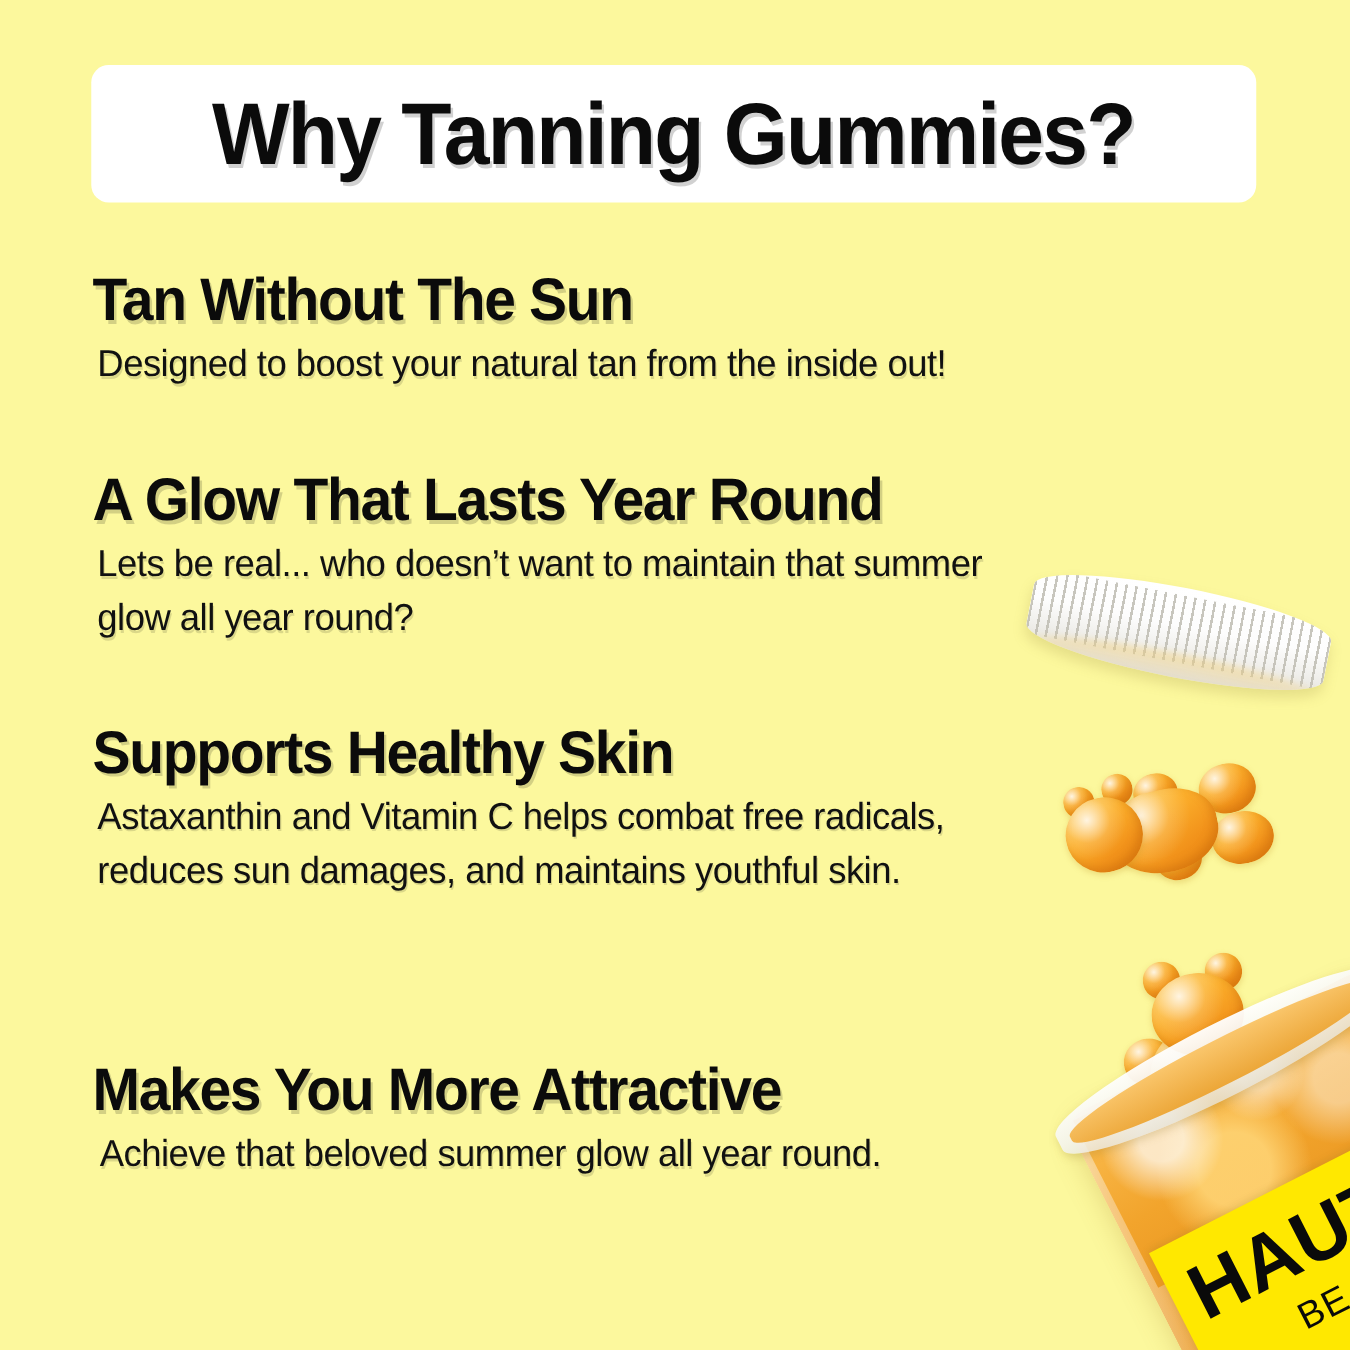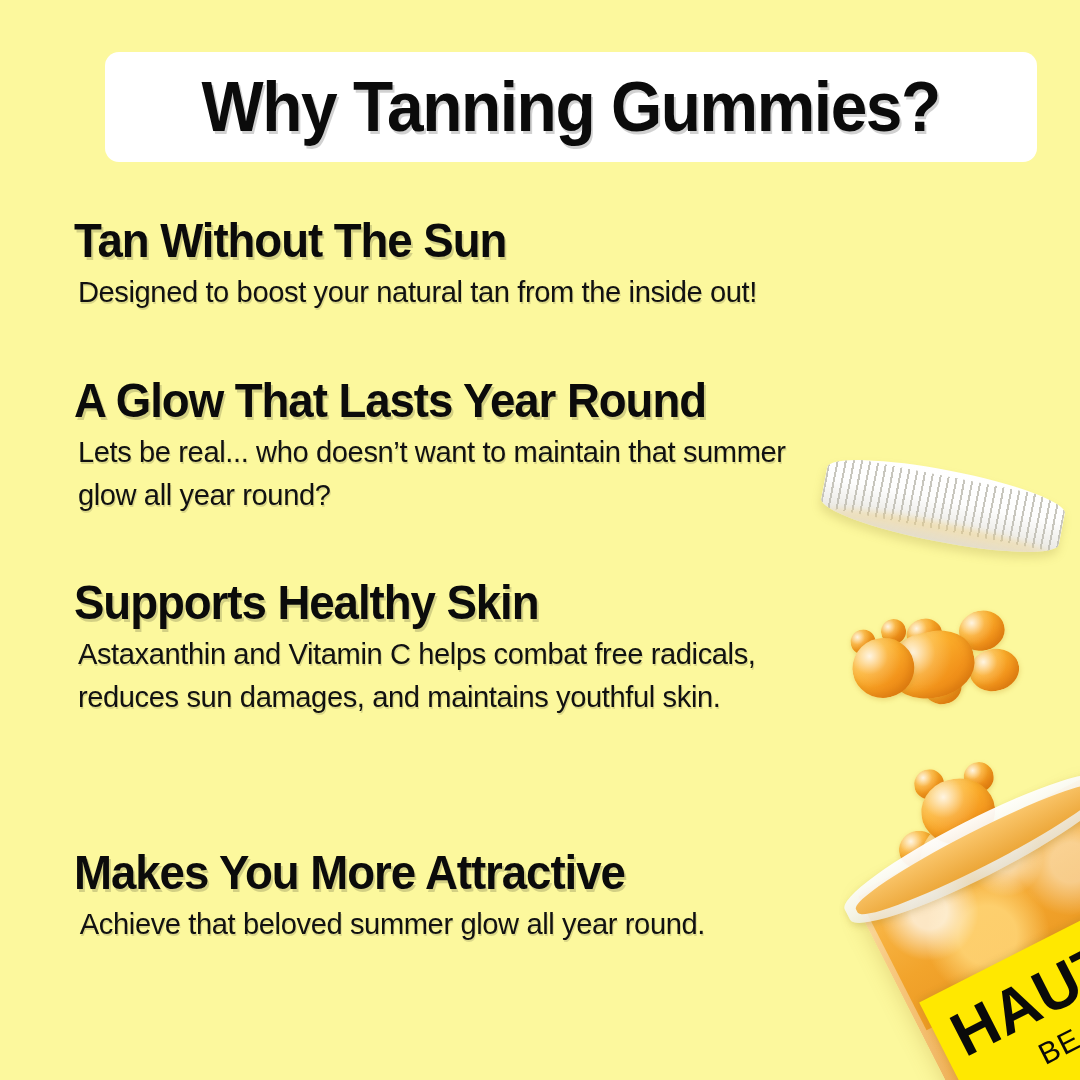--- a/index.html
+++ b/index.html
@@ -29,21 +29,20 @@
     position: absolute;
     left: 73px;
     top: 52px;
     width: 932px;
     height: 110px;
     background: #ffffff;
     border-radius: 14px;
     display: flex;
     align-items: center;
     justify-content: center;
-    margin-left: 32px;
   }
   .title-text {
     font-family: "Liberation Sans", sans-serif;
     font-weight: 700;
     font-size: 70px;
     line-height: 1;
     letter-spacing: -1.5px;
     color: #0b0b0b;
     transform: scaleX(0.94);
     white-space: nowrap;

